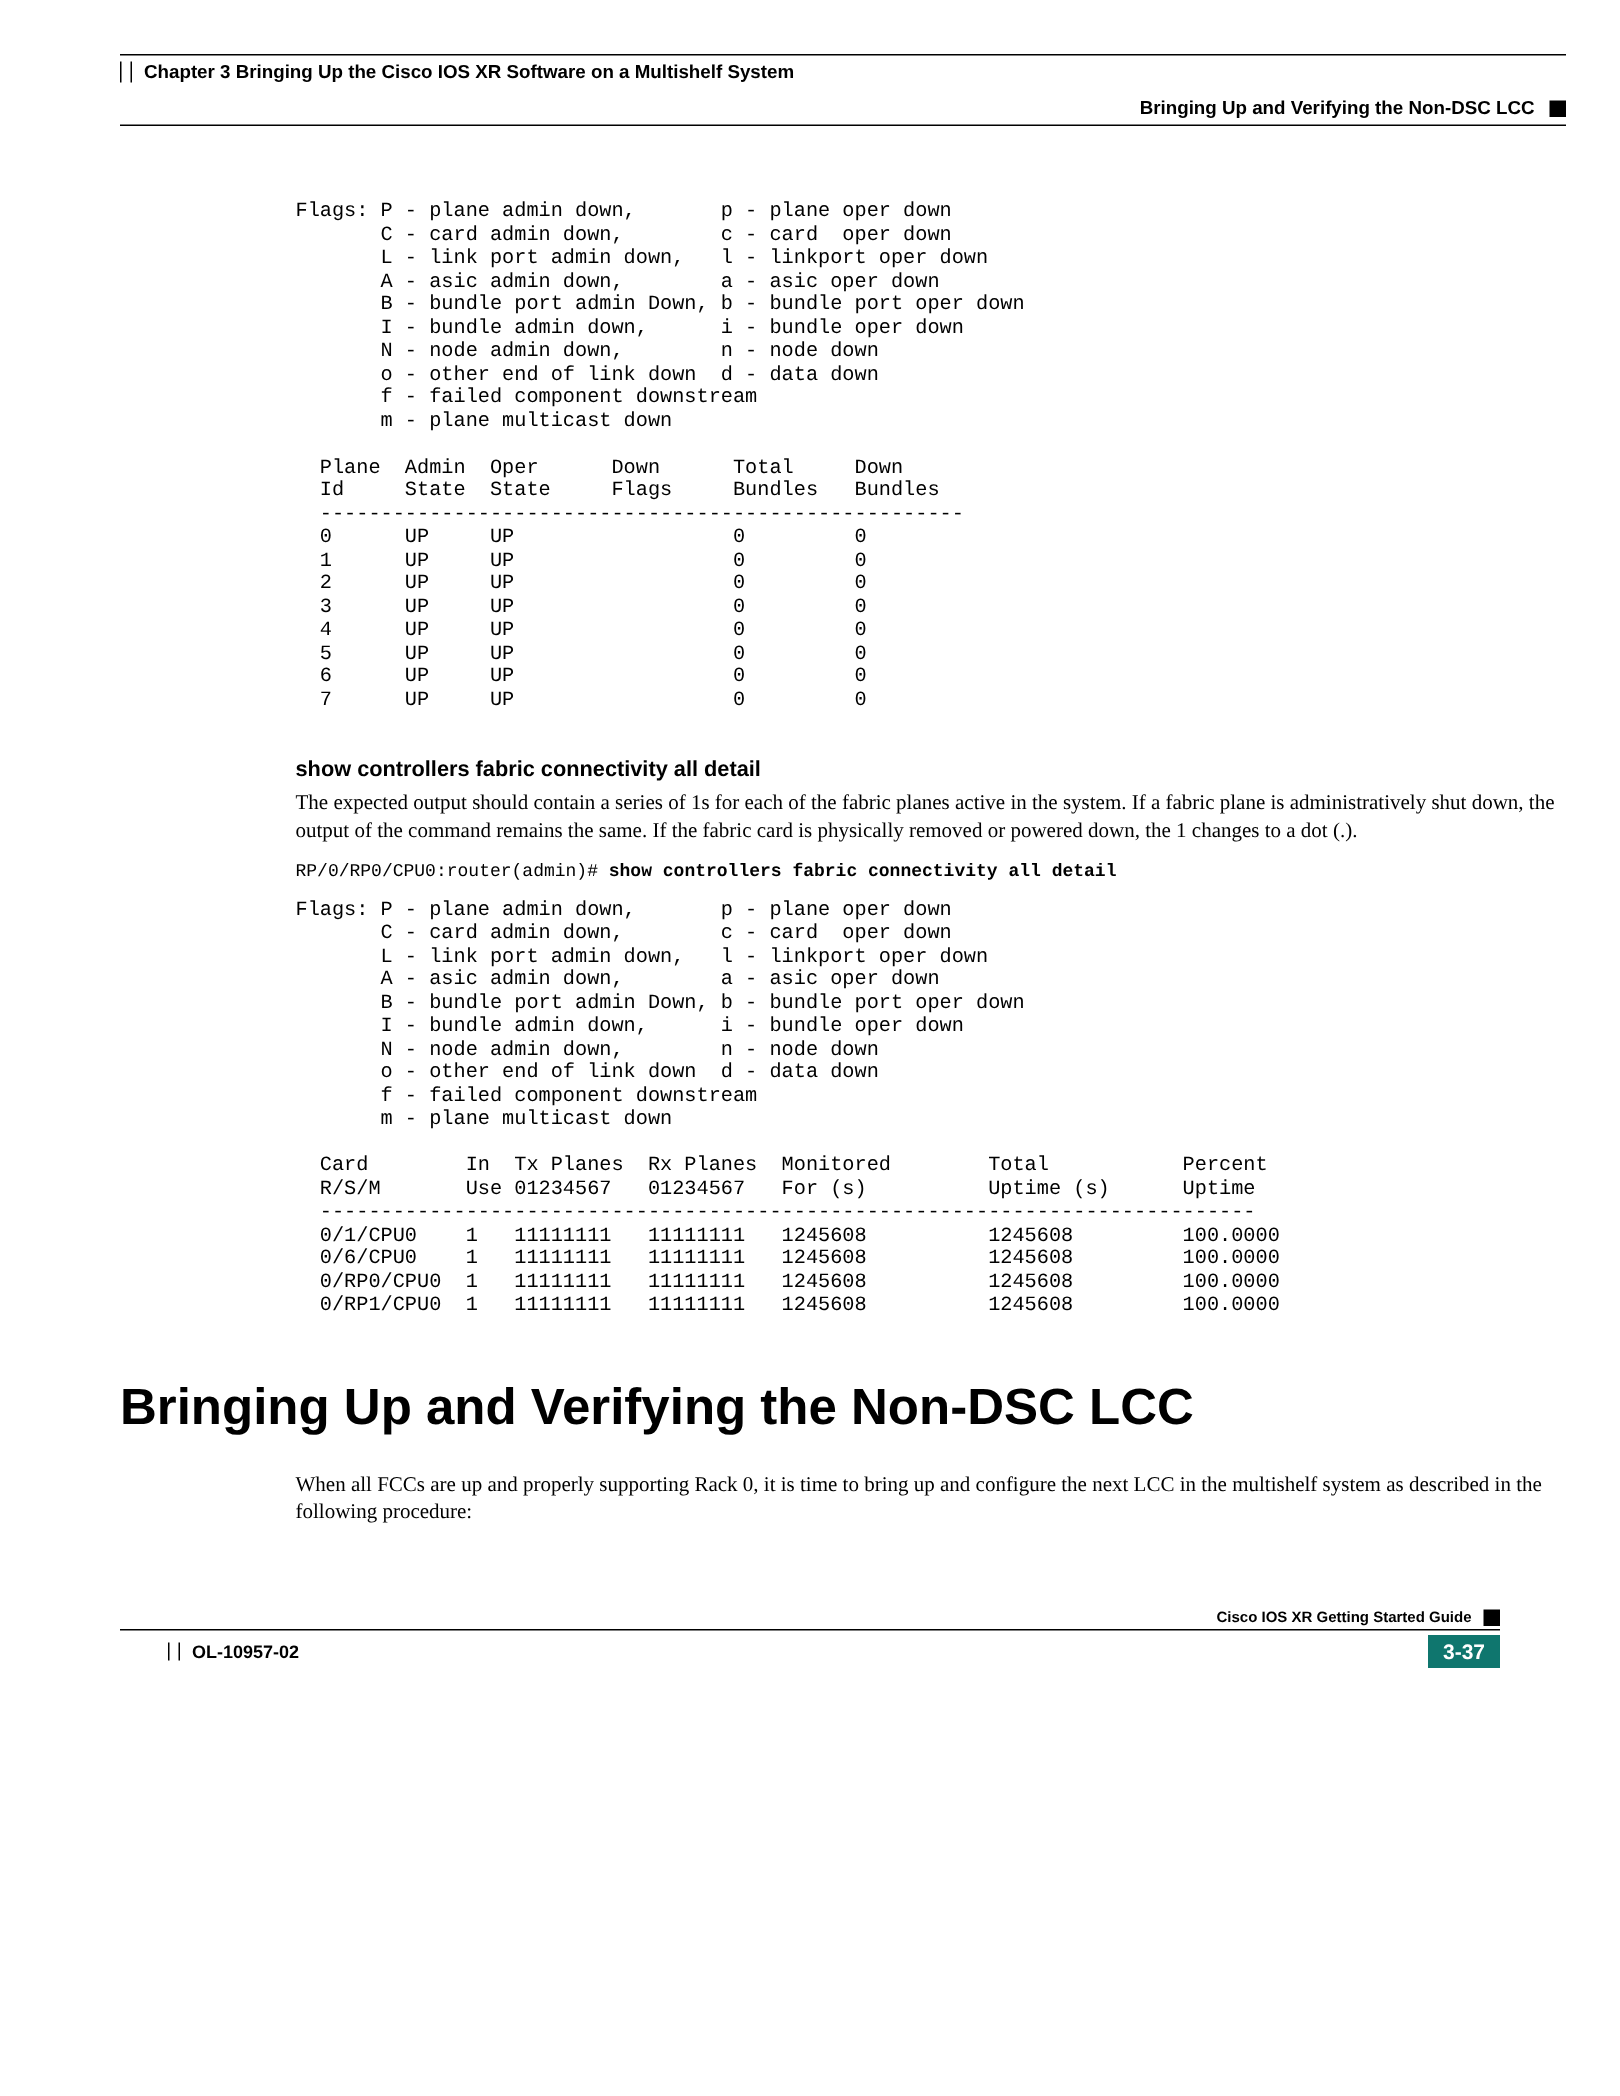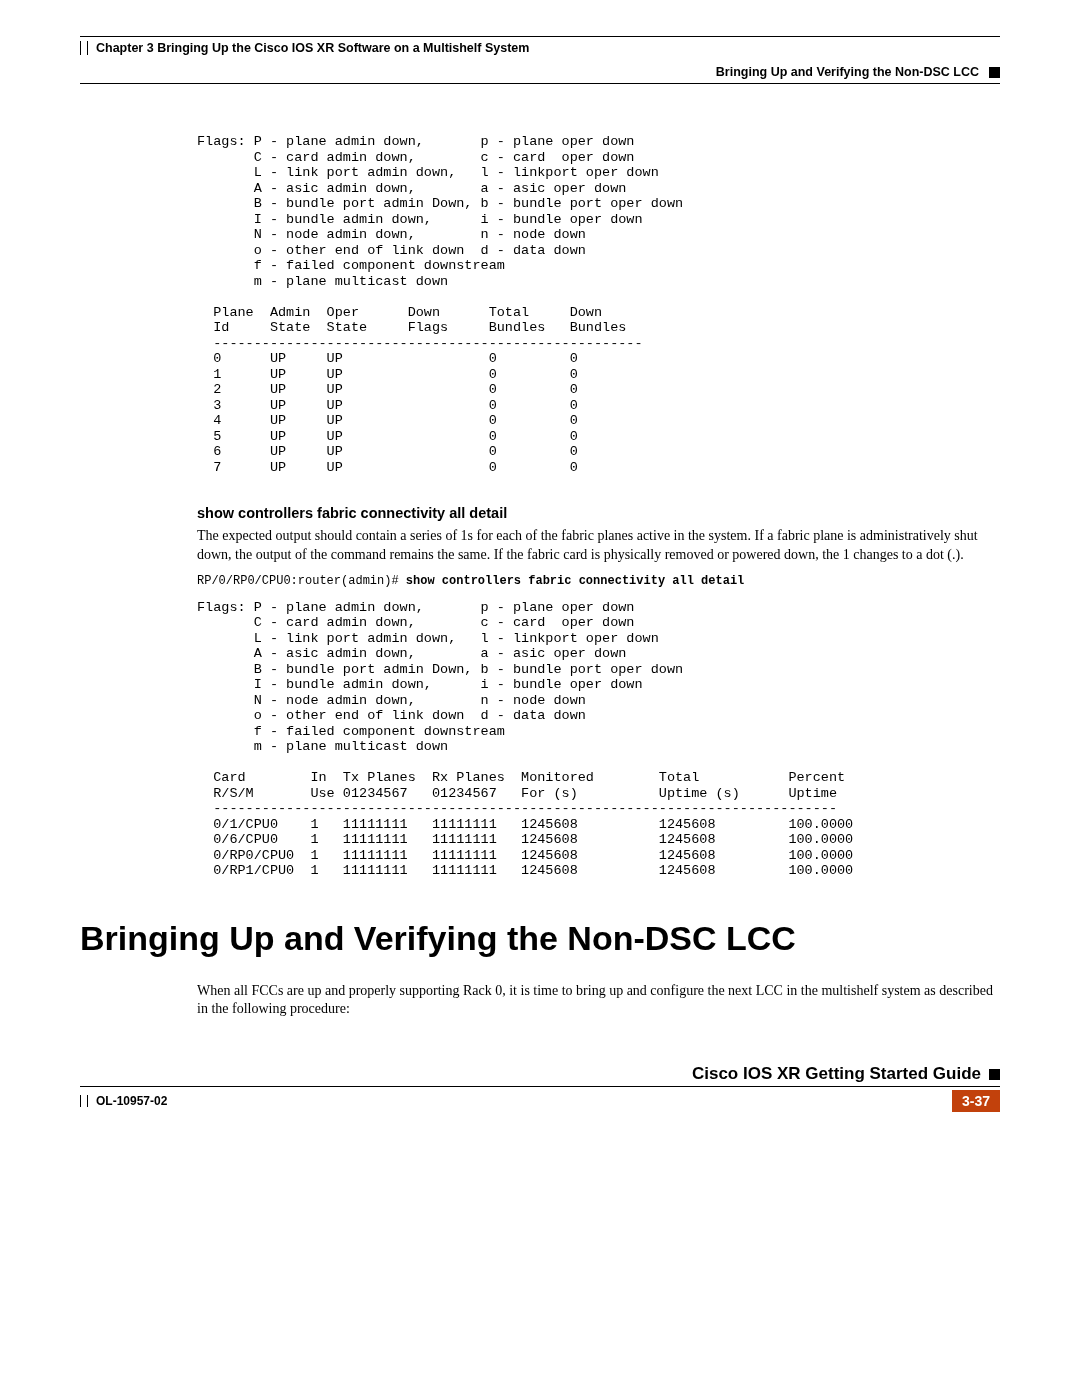--- a/index.html
+++ b/index.html
@@ -7,21 +7,21 @@
     padding: 0;
     font-family: Arial, Helvetica, sans-serif;
     background: #fff;
     color: #000;
   }
   .page {
     width: 1080px;
     height: 1140px;
     position: relative;
     box-sizing: border-box;
-    padding: 36px 80px 30px 80px;
+    padding: 36px 36px 30px 80px;
   }
   .header-line {
     border-top: 1px solid #000;
     margin-bottom: 4px;
   }
   .chapter-row {
     display: flex;
     align-items: center;
     font-size: 12.5px;
     font-weight: bold;
@@ -93,55 +93,56 @@
     right: 80px;
     bottom: 28px;
   }
   .footer-top {
     display: flex;
     justify-content: flex-end;
     align-items: center;
     margin-bottom: 2px;
   }
   .footer-guide {
-    font-size: 17px;
+    font-size: 10px;
     font-weight: bold;
   }
   .footer-end-marker {
     width: 11px;
     height: 11px;
     background: #000;
     margin-left: 8px;
   }
   .footer-line {
     border-top: 1px solid #000;
     margin-bottom: 3px;
   }
   .footer-bottom {
     display: flex;
     justify-content: space-between;
     align-items: center;
   }
   .doc-id-wrap {
     display: flex;
     align-items: center;
+    margin-left: 32px;
   }
   .doc-id-marker {
     width: 6px;
     height: 12px;
     border-left: 1px solid #000;
     border-right: 1px solid #000;
     margin-right: 8px;
   }
   .doc-id {
     font-size: 12px;
     font-weight: bold;
   }
   .page-num {
-    background: #c2410c;
+    background: #0f766e;
     color: #fff;
     font-weight: bold;
     font-size: 14px;
     padding: 3px 10px;
   }
 </style>
 </head>
 <body>
 <div class="page">
 

